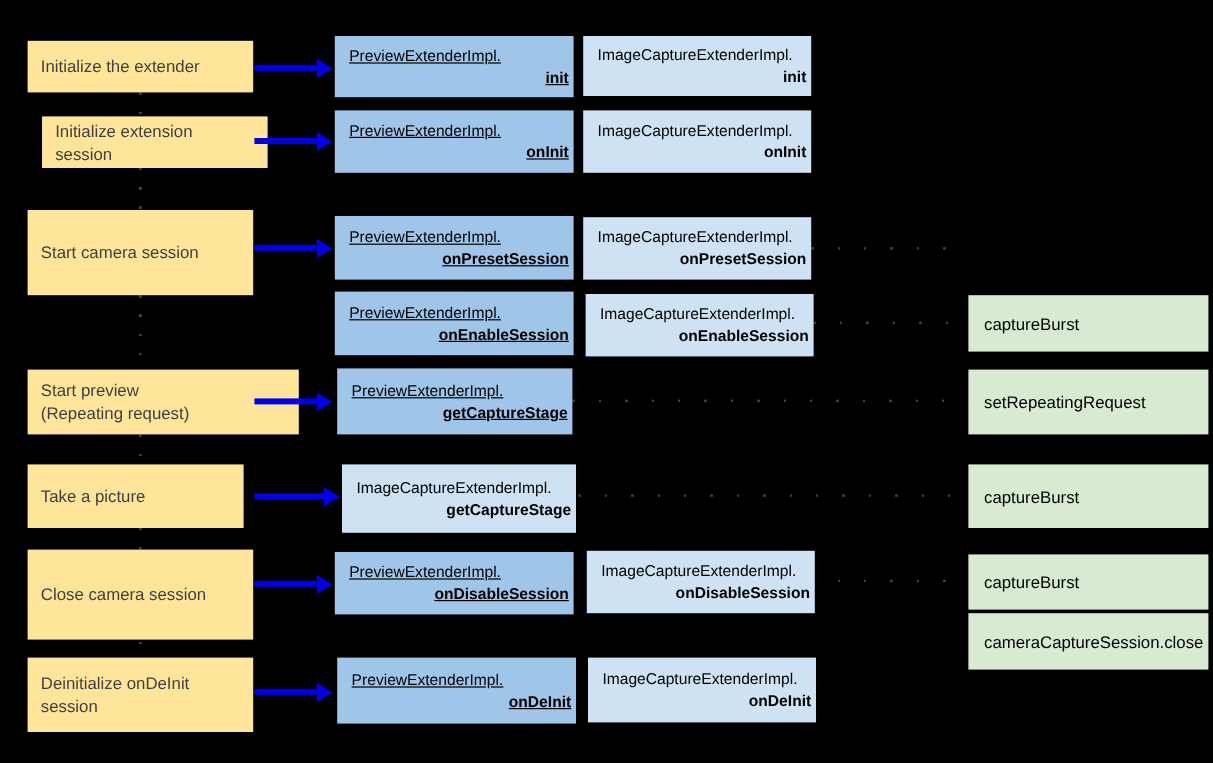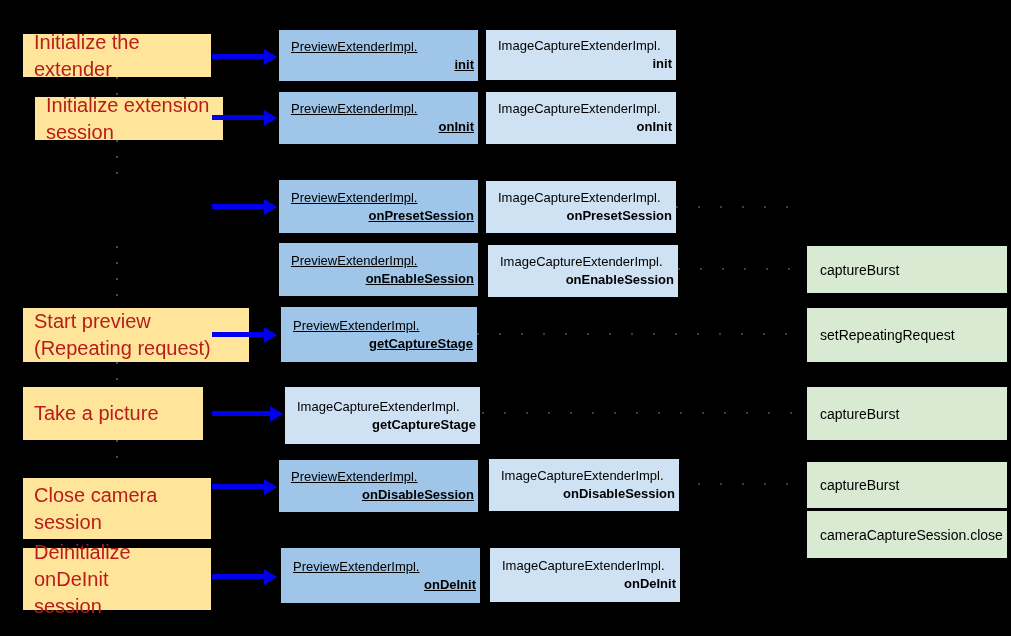--- a/index.html
+++ b/index.html
@@ -6,21 +6,21 @@
   .canvas{
     position:relative;width:1011px;height:636px;overflow:hidden;
     background:var(--background,#000);
     font-family:"Liberation Sans",sans-serif;
     color:var(--text,#000);
   }
   .box{position:absolute;box-sizing:border-box;display:flex;flex-direction:column;justify-content:center;}
   .step{
     background:var(--step-fill,#FFE599);
     padding-left:11px;padding-right:6px;
-    font-size:20px;line-height:1.35;white-space:pre-line;color:#b91c1c;
+    font-size:14px;line-height:1.35;white-space:pre-line;color:#404040;
   }
   .method{padding-left:12px;padding-right:4px;font-size:13px;line-height:18px;}
   .preview{background:var(--preview-fill,#9FC5E8);text-decoration:underline;}
   .capture{background:var(--capture-fill,#CFE2F3);}
   .mth{font-weight:bold;text-align:right;}
   .camera2{background:var(--camera2-fill,#D9EAD3);padding-left:13px;font-size:14px;}
   .arrow{position:absolute;height:5px;background:var(--arrow,#0000EE);}
   .arrow::after{
     content:"";position:absolute;right:-13px;top:-5.5px;width:0;height:0;
     border-left:13px solid var(--arrow,#0000EE);
@@ -67,20 +67,23 @@
   <div class="arrow" style="left:212px;top:115px;width:52px"></div>
   <div class="box method preview" style="left:279px;top:92px;width:199px;height:52px">
     <span class="cls">PreviewExtenderImpl.</span>
     <span class="mth">onInit</span>
   </div>
   <div class="box method capture" style="left:486px;top:92px;width:190px;height:52px">
     <span class="cls">ImageCaptureExtenderImpl.</span>
     <span class="mth">onInit</span>
   </div>
 
+  <div class="box step" style="left:23px;top:175px;width:188px;height:71px">
+    <span>Start camera session</span>
+  </div>
   <div class="arrow" style="left:212px;top:204px;width:52px"></div>
   <div class="box method preview" style="left:279px;top:180px;width:199px;height:53px">
     <span class="cls">PreviewExtenderImpl.</span>
     <span class="mth">onPresetSession</span>
   </div>
   <div class="box method capture" style="left:486px;top:181px;width:190px;height:52px">
     <span class="cls">ImageCaptureExtenderImpl.</span>
     <span class="mth">onPresetSession</span>
   </div>
   <div class="box method preview" style="left:279px;top:243px;width:199px;height:53px">
@@ -113,21 +116,21 @@
   </div>
   <div class="arrow" style="left:212px;top:411px;width:58px"></div>
   <div class="box method capture" style="left:285px;top:387px;width:195px;height:57px">
     <span class="cls">ImageCaptureExtenderImpl.</span>
     <span class="mth">getCaptureStage</span>
   </div>
   <div class="box camera2" style="left:807px;top:387px;width:200px;height:53px">
     <span>captureBurst</span>
   </div>
 
-  <div class="box step" style="left:23px;top:478px;width:188px;height:61px">
+  <div class="box step" style="left:23px;top:458px;width:188px;height:75px">
     <span>Close camera session</span>
   </div>
   <div class="arrow" style="left:212px;top:484px;width:52px"></div>
   <div class="box method preview" style="left:279px;top:460px;width:199px;height:52px">
     <span class="cls">PreviewExtenderImpl.</span>
     <span class="mth">onDisableSession</span>
   </div>
   <div class="box method capture" style="left:489px;top:459px;width:190px;height:52px">
     <span class="cls">ImageCaptureExtenderImpl.</span>
     <span class="mth">onDisableSession</span>

